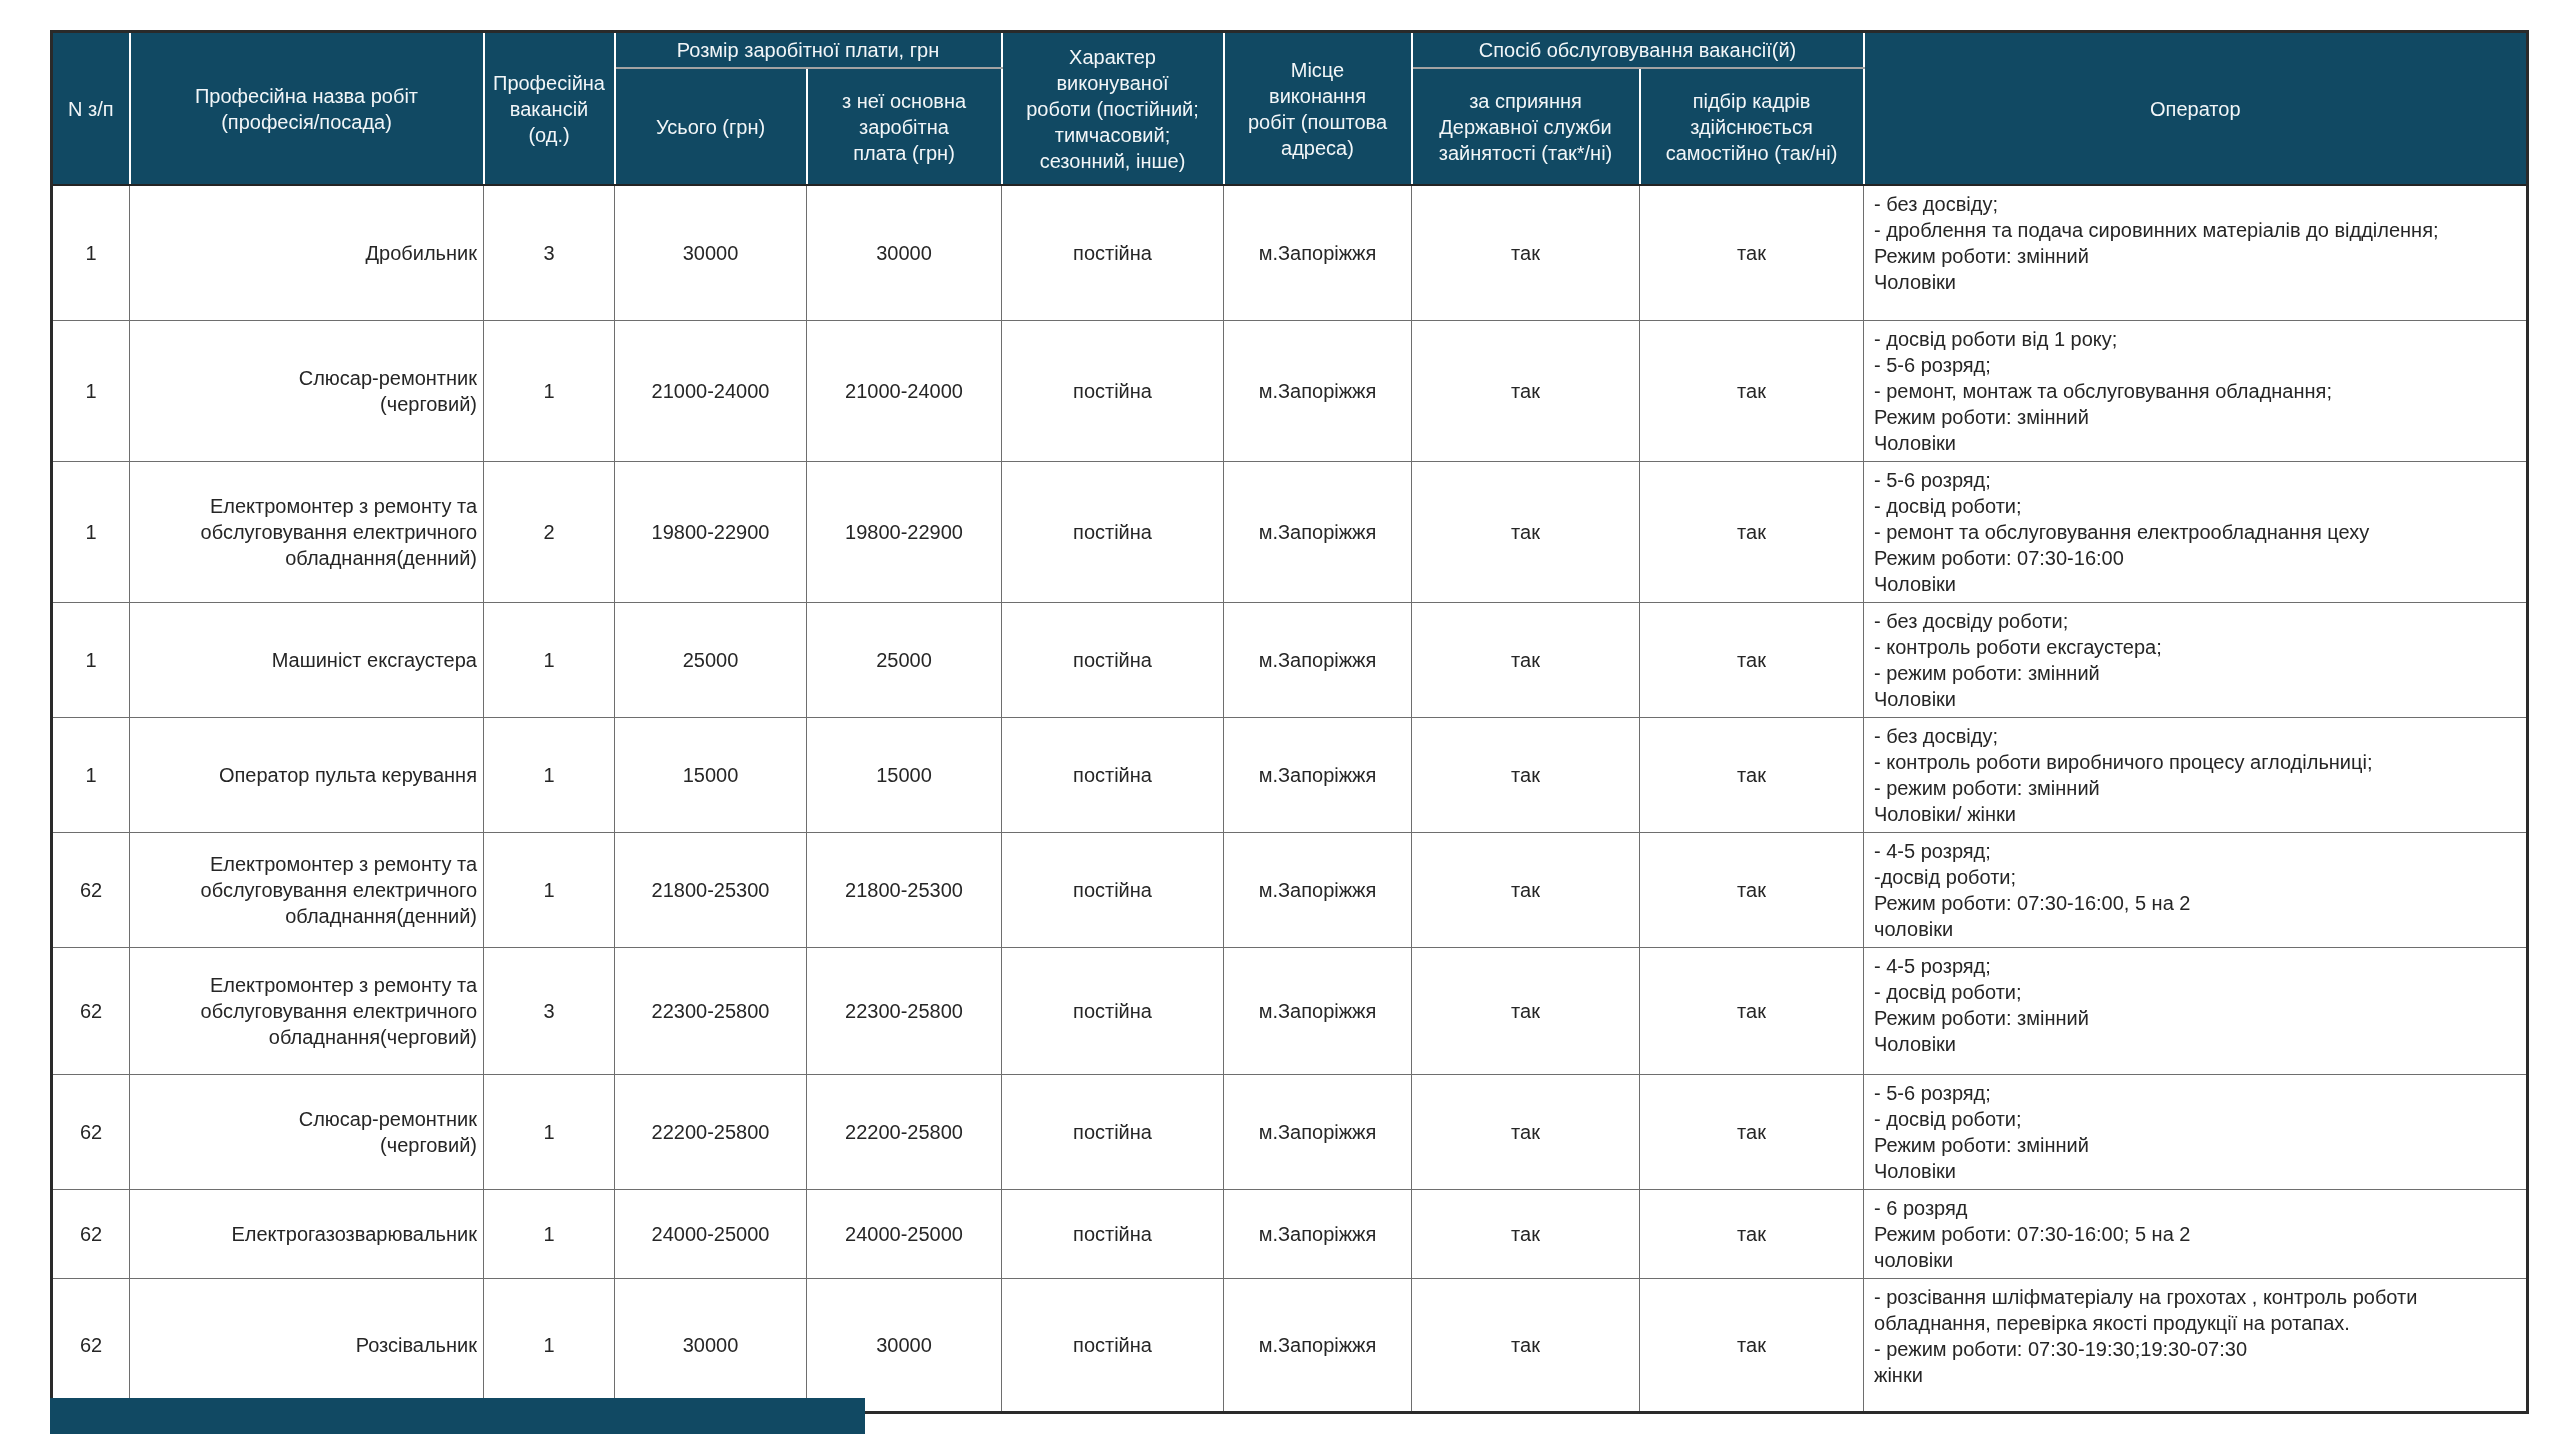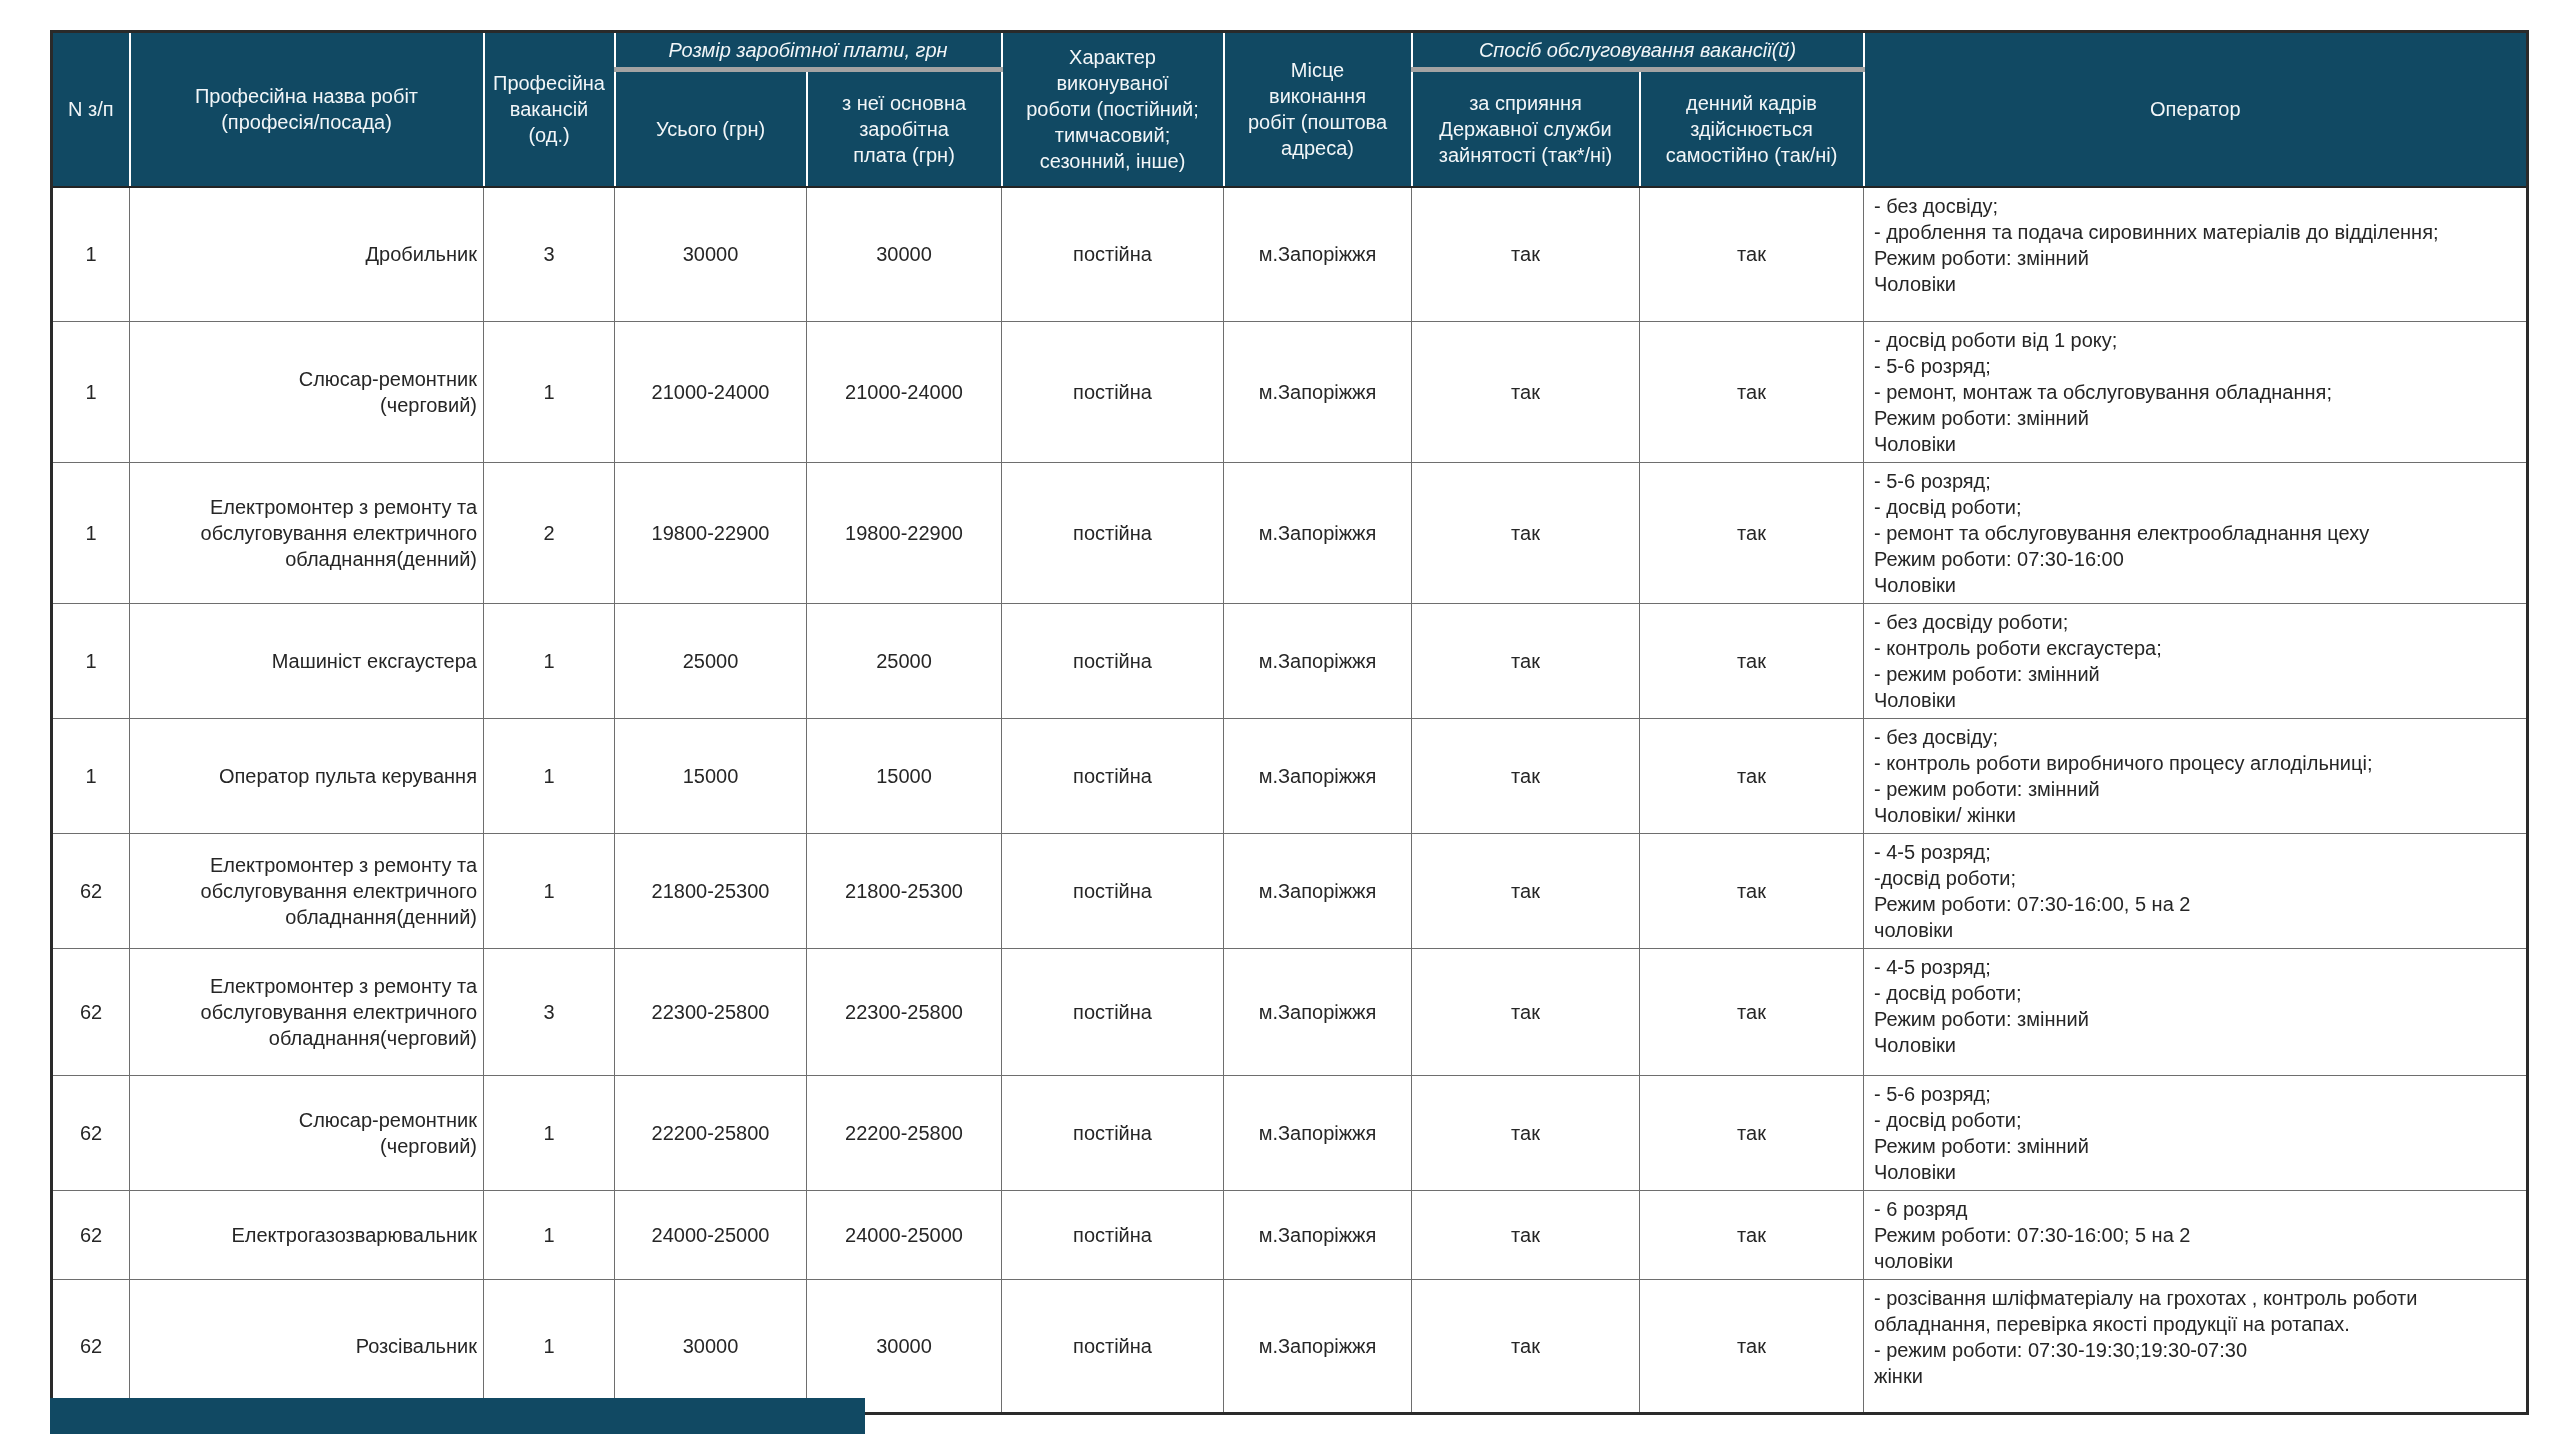--- a/index.html
+++ b/index.html
@@ -15,21 +15,21 @@
     background:var(--header-bg,#114963);
     color:var(--header-text,#f2f6f8);
     font-weight:400;
     font-size:20px;line-height:26px;
     text-align:center;vertical-align:middle;
     border:2px solid #ffffff;
     border-bottom:2px solid #242424;
     padding:4px 6px;
     white-space:pre-line;
   }
-  thead th.group-th{border-bottom:5px solid #a3a3a3;font-style:italic;}
+  thead th.group-th{border-bottom:2px solid #a3a3a3;}
   tbody td{
     border:1px solid #6e6e6e;
     color:var(--body-text,#262626);
     font-size:20px;line-height:26px;
     text-align:center;vertical-align:middle;
     padding:4px 6px;
   }
   tbody td.prof{
     text-align:right;padding-left:12px;white-space:pre-line;
   }
@@ -80,21 +80,21 @@
       <th rowspan="2">Оператор</th>
     </tr>
     <tr style="height:117px">
       <th>Усього (грн)</th>
       <th>з неї основна
 заробітна
 плата (грн)</th>
       <th>за сприяння
 Державної служби
 зайнятості (так*/ні)</th>
-      <th>денний кадрів
+      <th>підбір кадрів
 здійснюється
 самостійно (так/ні)</th>
     </tr>
   </thead>
   <tbody id="table-body">
         <tr style="height: 135px;">
           <td>1</td>
           <td class="prof">Дробильник</td>
           <td>3</td>
           <td>30000</td>

